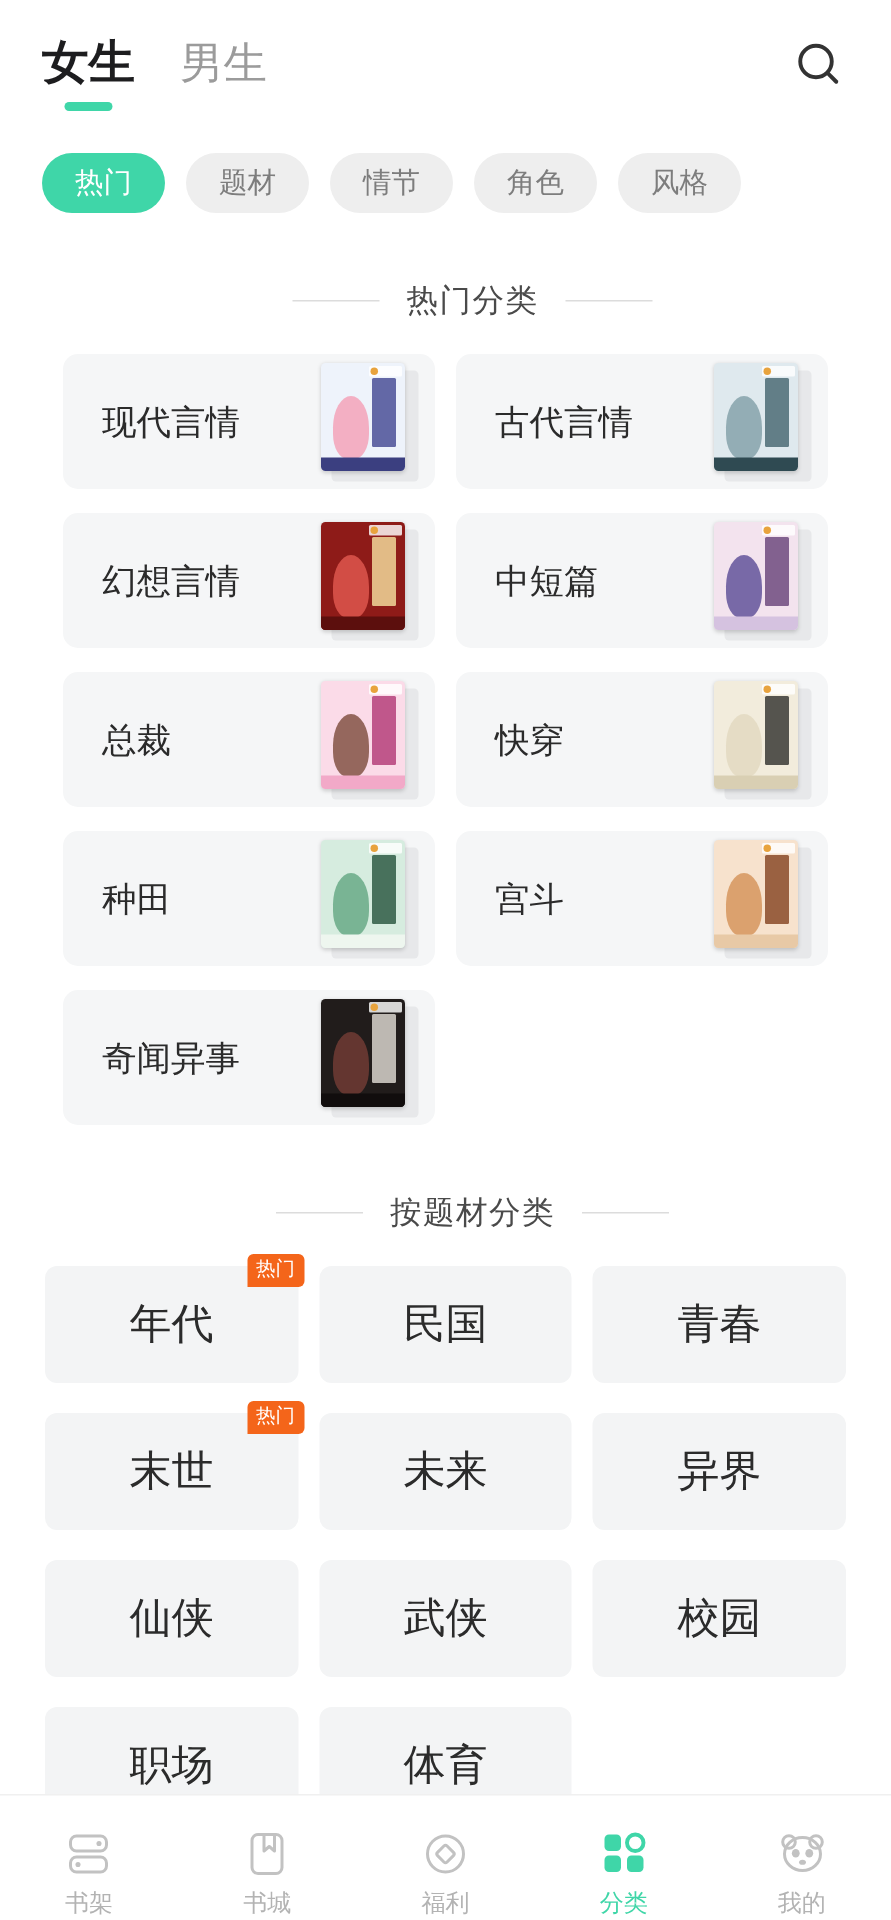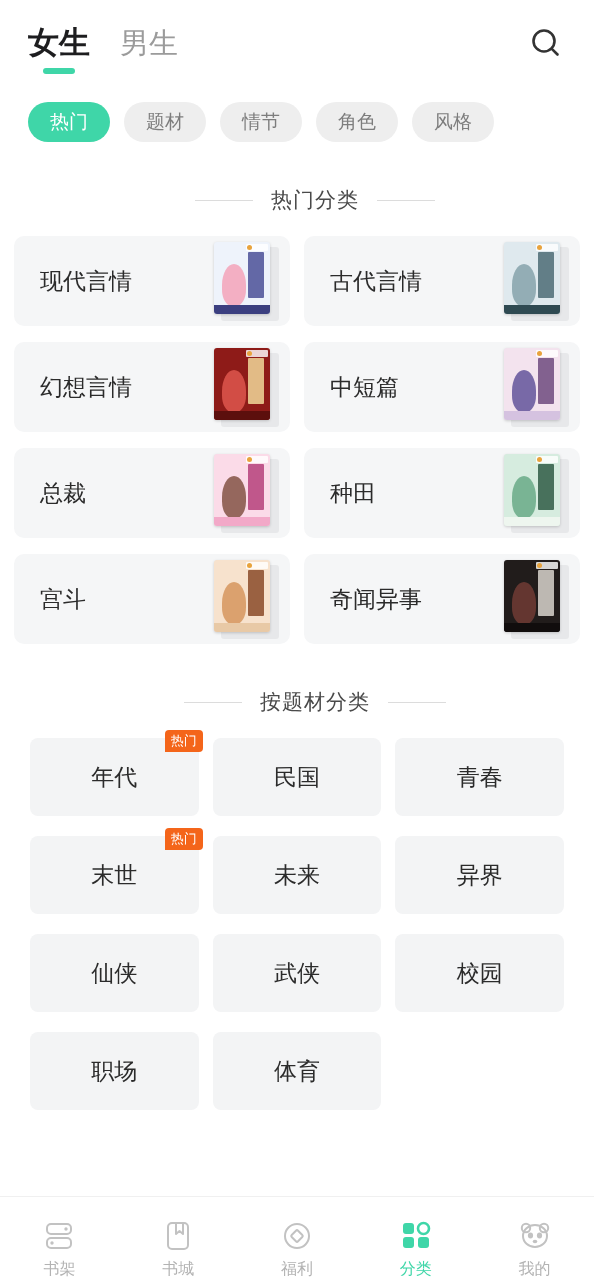--- a/index.html
+++ b/index.html
@@ -109,21 +109,21 @@
     font-size: 21px;
     color: #4a4a4a;
     letter-spacing: 1px;
   }
 
   
   .cat-grid {
     display: grid;
     grid-template-columns: 1fr 1fr;
     gap: 16px 14px;
-    padding: 0 14px;
+    padding: 0 42px;
   }
   .cat-card {
     position: relative;
     height: 90px;
     background: #f5f6f7;
     border-radius: 10px;
     display: flex;
     align-items: center;
     padding-left: 26px;
     overflow: hidden;
@@ -210,21 +210,21 @@
     height: 78px;
   }
   .tag-box {
     width: 100%;
     height: 100%;
     background: #f3f4f5;
     border-radius: 8px;
     display: flex;
     align-items: center;
     justify-content: center;
-    font-size: 23px;
+    font-size: 28px;
     color: #2b2b2b;
   }
   .hot-badge {
     position: absolute;
     top: -8px;
     right: -4px;
     background: #f4651a;
     color: #ffffff;
     font-size: 13px;
     line-height: 1;
@@ -378,20 +378,32 @@
             <div class="cover-shadow"></div>
             <div class="cover" style="background: rgb(251, 219, 232);">
               <div class="figure" style="background: rgb(138, 90, 78); left: 8px; top: 22px; width: 24px; height: 42px; opacity: 0.9;"></div>
               <div class="vtitle" style="background: rgb(181, 64, 122); opacity: 0.85;"></div>
               <div class="foot" style="background: rgb(242, 169, 200);"></div>
               <div class="badge"></div>
             </div>
           </div>
         </div>
         <div class="cat-card">
+          <span class="cat-name">快穿</span>
+          <div class="cover-wrap">
+            <div class="cover-shadow"></div>
+            <div class="cover" style="background: rgb(242, 236, 220);">
+              <div class="figure" style="background: rgb(227, 218, 194); left: 8px; top: 22px; width: 24px; height: 42px; opacity: 0.9;"></div>
+              <div class="vtitle" style="background: rgb(58, 58, 53); opacity: 0.85;"></div>
+              <div class="foot" style="background: rgb(217, 207, 179);"></div>
+              <div class="badge"></div>
+            </div>
+          </div>
+        </div>
+        <div class="cat-card">
           <span class="cat-name">种田</span>
           <div class="cover-wrap">
             <div class="cover-shadow"></div>
             <div class="cover" style="background: rgb(214, 236, 223);">
               <div class="figure" style="background: rgb(111, 174, 140); left: 8px; top: 22px; width: 24px; height: 42px; opacity: 0.9;"></div>
               <div class="vtitle" style="background: rgb(47, 92, 69); opacity: 0.85;"></div>
               <div class="foot" style="background: rgb(238, 246, 239);"></div>
               <div class="badge"></div>
             </div>
           </div>

